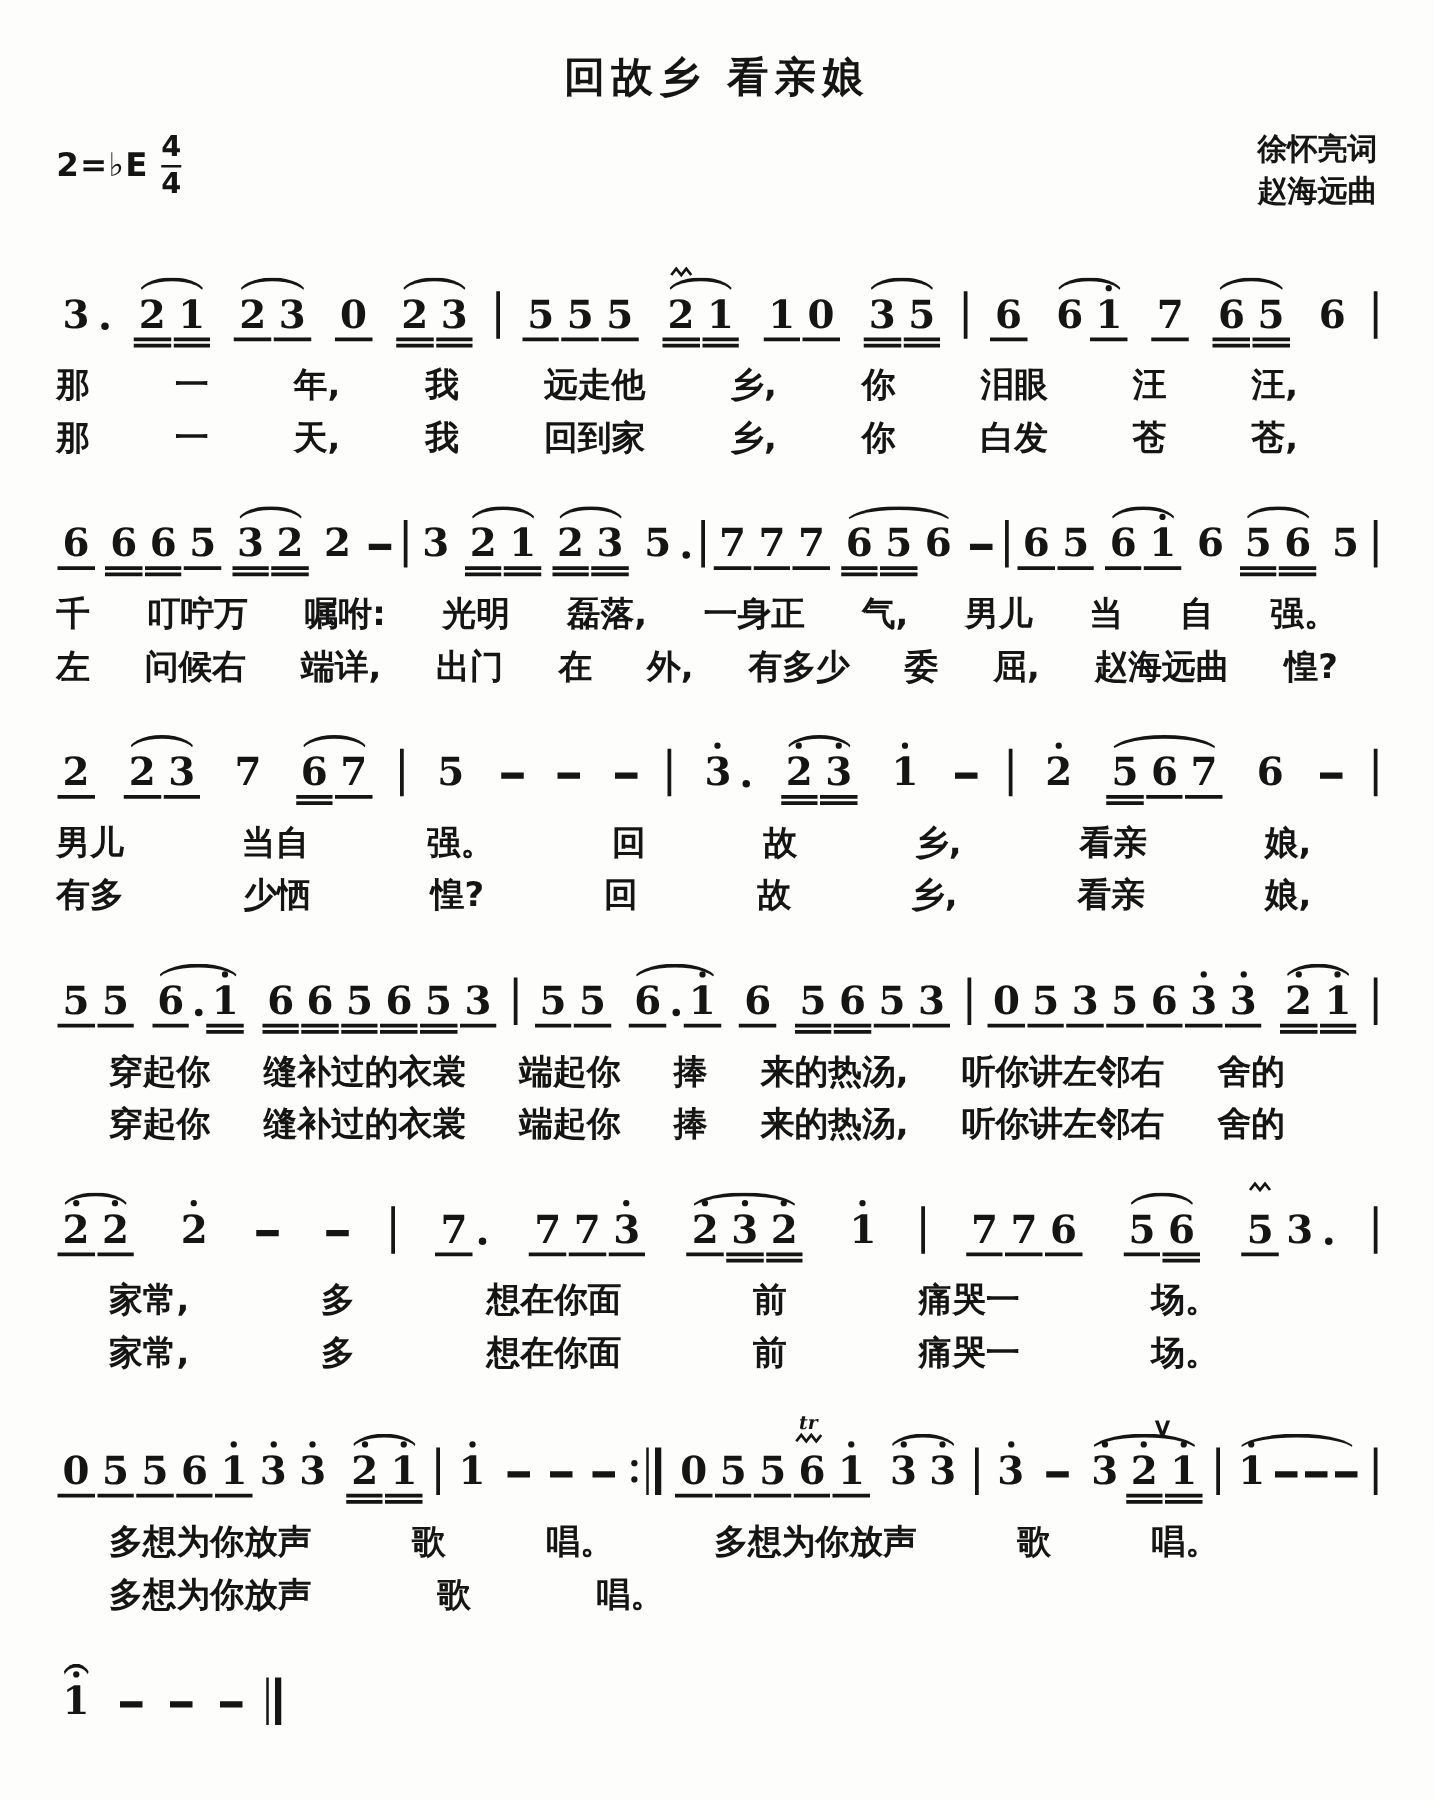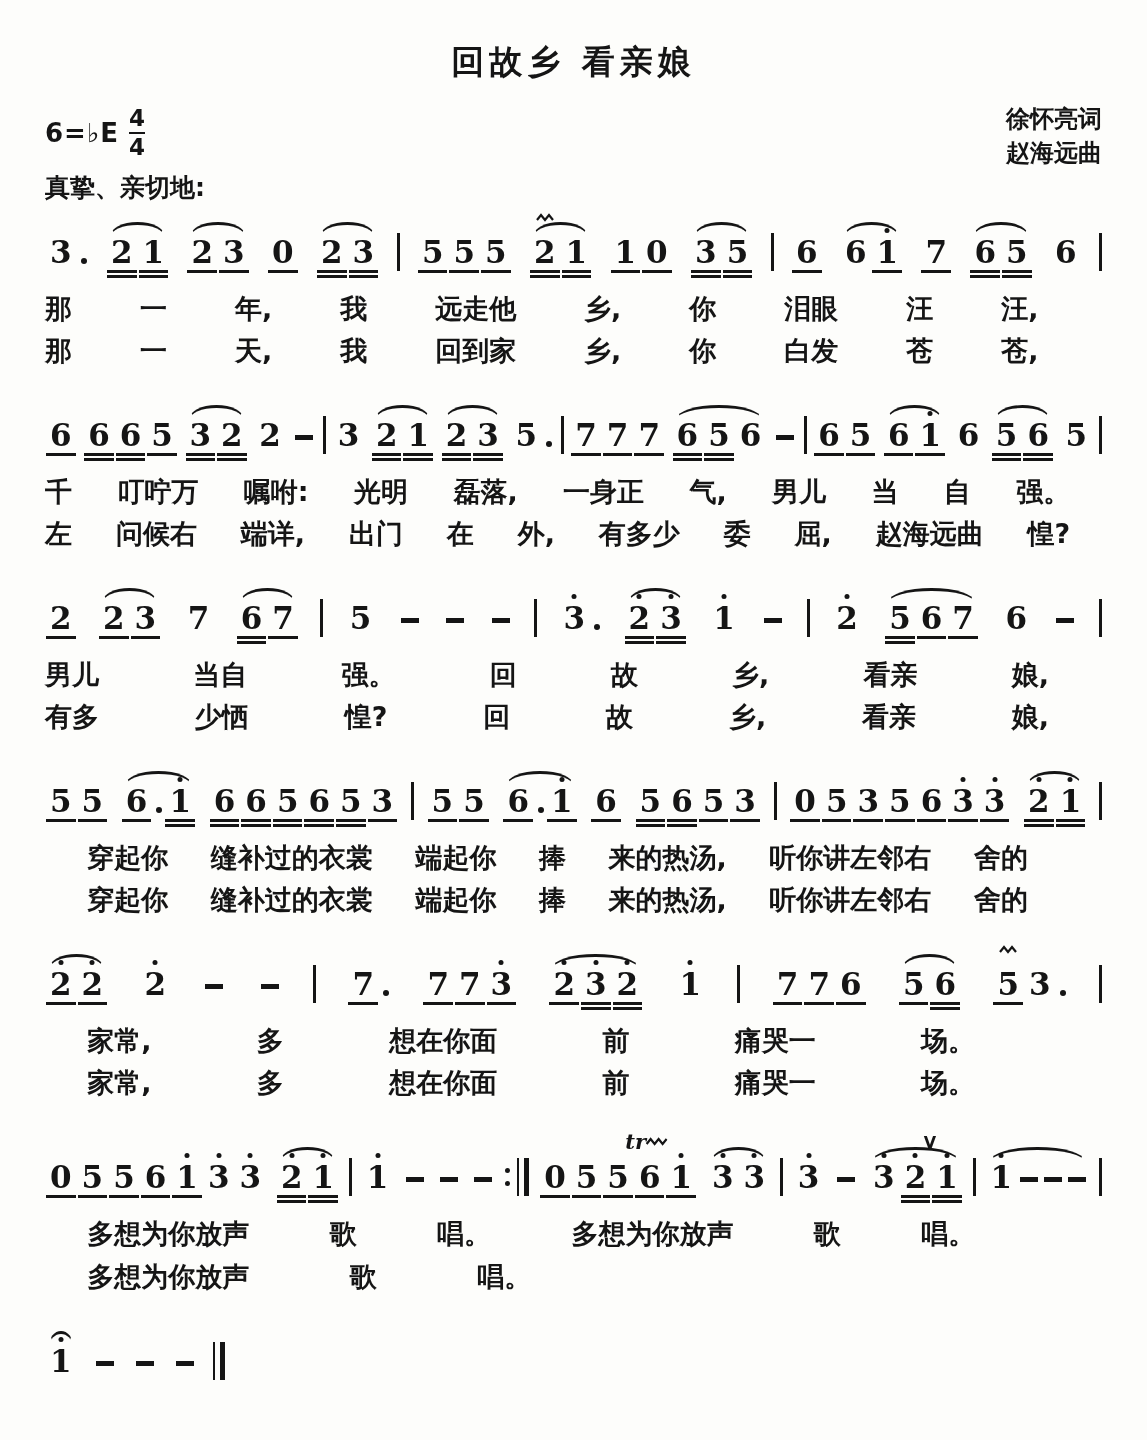--- a/index.html
+++ b/index.html
@@ -38,42 +38,41 @@
 
   .bar{width:3px;height:38px;background:#151515;margin-bottom:-3px;}
   .barwrap{display:flex;align-items:center;gap:5px;margin-bottom:-3px;}
   .barwrap .thin{width:2.5px;height:38px;background:#151515;}
   .barwrap .thick{width:5px;height:38px;background:#151515;}
   .rdots{display:flex;flex-direction:column;gap:8px;margin-right:2px;}
   .rdots i{width:5px;height:5px;border-radius:50%;background:#151515;}
 
   .mord{position:absolute;top:-24px;left:50%;transform:translateX(-50%);line-height:0;}
   .trill{position:absolute;top:-31px;left:40%;transform:translateX(-50%);display:flex;align-items:center;
-         font-family:"DejaVu Serif","Liberation Serif",serif;font-style:italic;font-weight:bold;font-size:21px;line-height:1;white-space:nowrap;}
+         font-family:"DejaVu Serif","Liberation Serif",serif;font-style:italic;font-weight:bold;font-size:15px;line-height:1;white-space:nowrap;flex-direction:column;}
   .breath{position:absolute;top:-27px;right:-6px;font-weight:bold;font-size:16px;line-height:1;}
 
   .lyr-row{display:flex;justify-content:space-between;font-size:27px;font-weight:600;margin-top:11px;line-height:1.15;}
   .lyr-word{white-space:nowrap;}
 </style>
 </head>
 <body>
 
 <div class="page">
 
   <div class="title">回故乡 看亲娘</div>
 
   <div class="meta">
     <div class="keysig">
-      <span class="tonic">6=♭E</span>
+      <span class="tonic">2=♭E</span>
       <span class="meter">
         <span class="num">4</span>
         <span class="den">4</span>
       </span>
     </div>
-    <div class="expression">真挚、亲切地:</div>
     <div class="credits">
       <div>徐怀亮词</div>
       <div>赵海远曲</div>
     </div>
   </div>
 
   <div id="score">
       <div class="mline">
         <div class="notes-row">
           <span class="ngroup">

